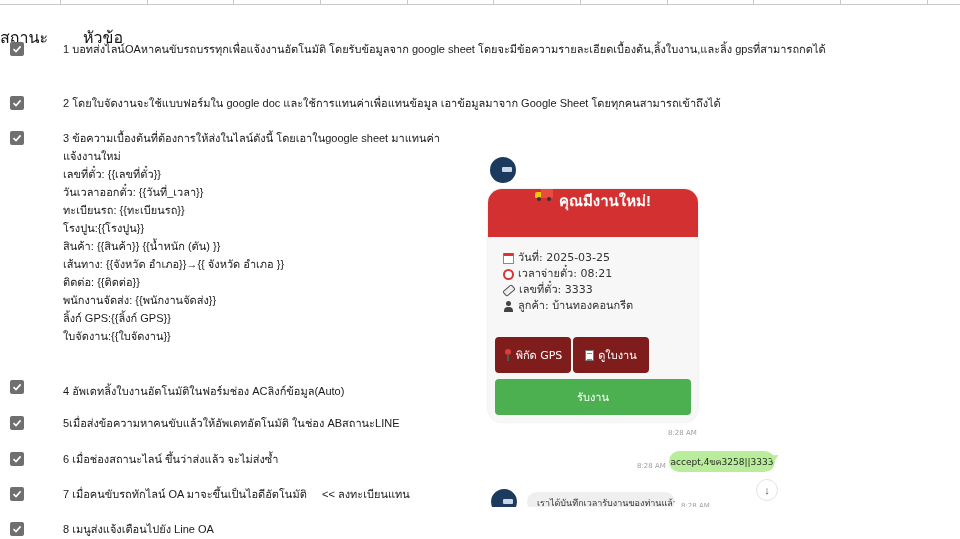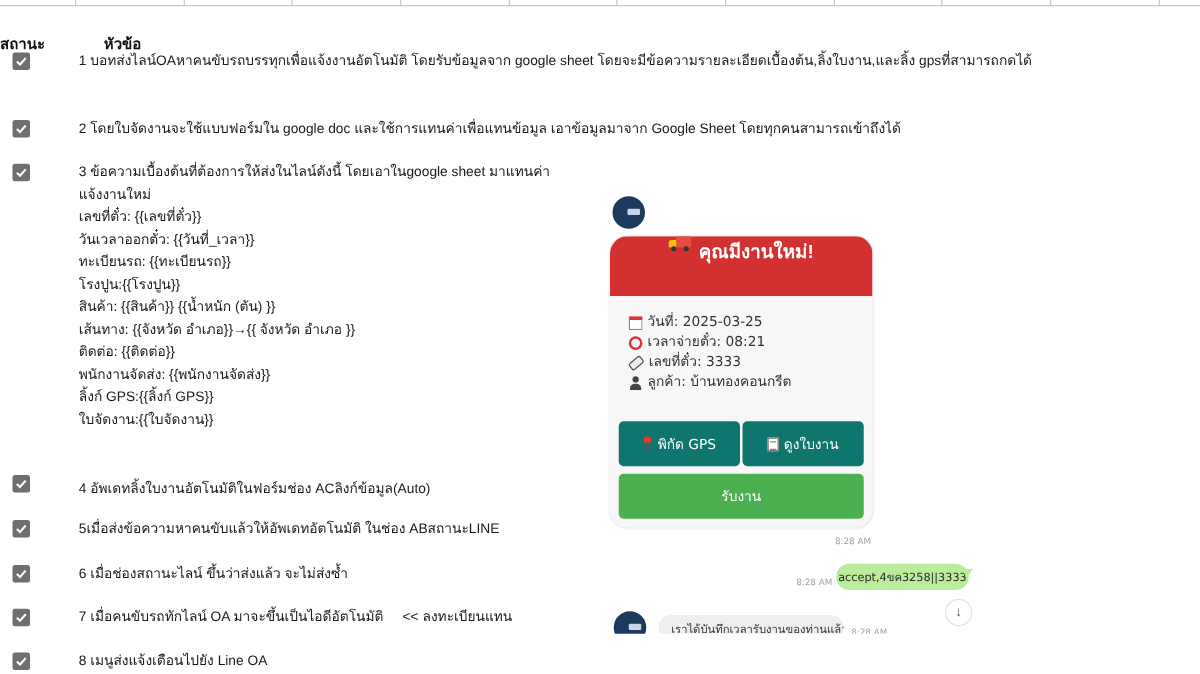--- a/index.html
+++ b/index.html
@@ -4,21 +4,21 @@
 <style>
   * { box-sizing: border-box; margin: 0; padding: 0; }
   html, body { width: 960px; height: 539px; overflow: hidden; background: #ffffff; }
   body { position: relative; font-family: "Liberation Sans", "DejaVu Sans", sans-serif; color: #222; }
 
   
   .grid-strip { position: absolute; left: 0; top: 0; width: 960px; height: 5px; border-bottom: 1px solid #c8c8c8; }
   .grid-strip .col-line { position: absolute; top: 0; width: 1px; height: 5px; background: #c8c8c8; }
 
   
-  .hdr { position: absolute; top: 25px; font-size: 12px; font-weight: bold; color: #111; }
+  .hdr { position: absolute; top: 25px; font-size: 16px; font-weight: normal; color: #111; }
   .hdr-status { left: 0; }
   .hdr-topic { left: 63px; margin-left: 20px; }
 
   
   .row-check { position: absolute; left: 10px; width: 14px; height: 14px; background: #6f6f6f; border-radius: 2px; }
   .row-check svg { position: absolute; left: 2px; top: 2px; }
   .row-text { position: absolute; left: 63px; font-size: 11px; color: #1a1a1a; white-space: nowrap; line-height: 18px; }
   .multi { line-height: 18px; }
   .multi div { white-space: nowrap; }
 
@@ -37,21 +37,21 @@
   .ico { display: inline-block; width: 11px; height: 11px; position: relative; flex: none; }
   .ico-cal { background: #fff; border: 1px solid #888; border-top: 3px solid #d33; border-radius: 1px; }
   .ico-clock { border: 2px solid #d33; border-radius: 50%; background: #fff; }
   .ico-ticket { border: 1px solid #555; transform: rotate(-40deg); border-radius: 2px; width: 12px; height: 7px; background: #eee; }
   .ico-user { }
   .ico-user::before { content: ""; position: absolute; left: 3px; top: 0; width: 5px; height: 5px; background: #444; border-radius: 50%; }
   .ico-user::after { content: ""; position: absolute; left: 1px; top: 6px; width: 9px; height: 5px; background: #444; border-radius: 4px 4px 0 0; }
   .card-buttons { background: #f7f7f7; padding: 0 7px 7px 7px; height: 85px; }
   .btn-row { display: flex; gap: 2px; }
   .btn { display: flex; align-items: center; justify-content: center; gap: 4px; color: #fff; font-size: 11px; font-family: "DejaVu Sans", sans-serif; border-radius: 4px; cursor: pointer; }
-  .btn-teal { background: #0f766e; width: 97px; height: 36px; }
+  .btn-teal { background: #7f1d1d; width: 76px; height: 36px; }
   .btn-green { background: #4caf50; width: 196px; height: 36px; margin-top: 6px; }
   .pin { position: relative; width: 8px; height: 12px; }
   .pin::before { content: ""; position: absolute; left: 1px; top: 0; width: 6px; height: 6px; background: #e53935; border-radius: 50%; }
   .pin::after { content: ""; position: absolute; left: 3px; top: 5px; width: 2px; height: 7px; background: #555; }
   .doc { width: 9px; height: 11px; background: #fff; border: 1px solid #777; position: relative; }
   .doc::after { content: ""; position: absolute; left: 1px; top: 2px; width: 5px; height: 5px; border-top: 1px solid #888; border-bottom: 1px solid #888; }
 
   .ts { position: absolute; font-size: 7px; color: #a0a0a0; font-family: "DejaVu Sans", sans-serif; }
   .bubble-out { position: absolute; left: 669px; top: 451px; width: 106px; height: 21px; background: #b9ec9b; border-radius: 11px; font-size: 9px; color: #2a2a2a; display: flex; align-items: center; justify-content: center; font-family: "DejaVu Sans", sans-serif; }
   .bubble-out::after { content: ""; position: absolute; right: -4px; top: 2px; border-left: 8px solid #b9ec9b; border-top: 4px solid transparent; border-bottom: 4px solid transparent; transform: rotate(-30deg); }
@@ -180,21 +180,21 @@
     </div>
   </div>
   <div class="card-buttons">
     <div class="btn-row">
       <div class="btn btn-teal">
         <span class="pin"></span>
         <span>พิกัด GPS</span>
       </div>
       <div class="btn btn-teal">
         <span class="doc"></span>
-        <span>ดูงใบงาน</span>
+        <span>ดูใบงาน</span>
       </div>
     </div>
     <div class="btn btn-green">
       <span>รับงาน</span>
     </div>
   </div>
 </div>
 <div class="ts" style="left:668px; top:429px">8:28 AM</div>
 
 <div class="ts" style="left:637px; top:462px">8:28 AM</div>

